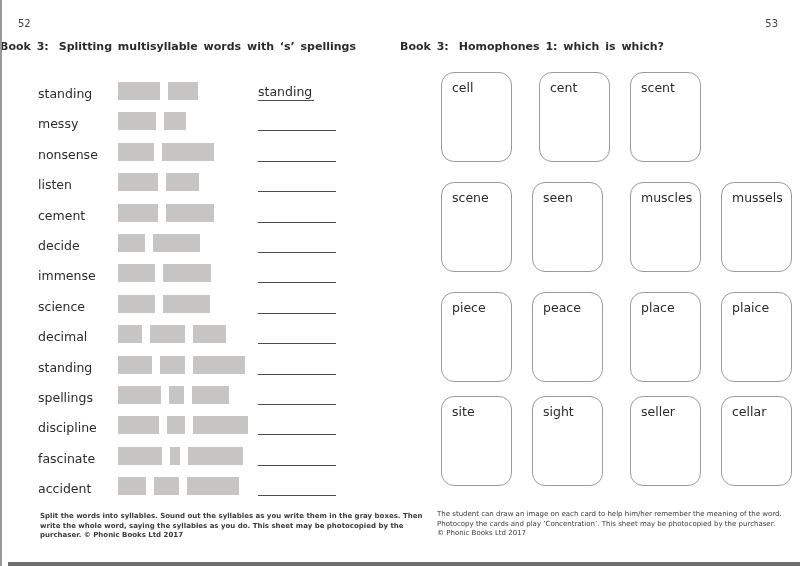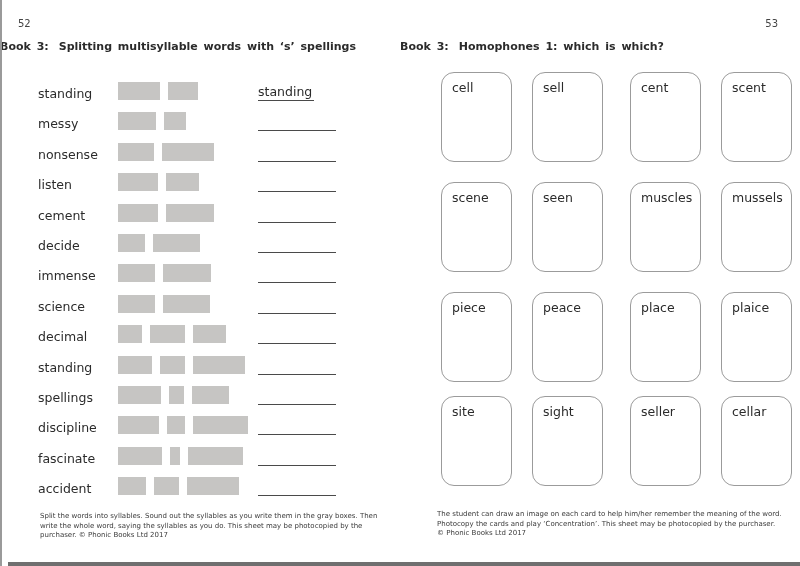--- a/index.html
+++ b/index.html
@@ -46,21 +46,21 @@
   .card-pair{display:flex;gap:20px;}
   .card{
     width:71px;height:90px;box-sizing:border-box;
     border:1.5px solid var(--card-border,#9b9b9b);
     border-radius:13px;background:#fff;
   }
   .card-word{display:block;padding:7px 0 0 10px;font-size:12.5px;}
 
   
   .footer{position:absolute;font-size:7px;line-height:9.6px;color:#3a3a3a;white-space:nowrap;}
-  .footer-left{left:40px;top:512px;}
+  .footer-left{left:40px;top:512px;font-weight:bold;}
   .footer-right{left:37px;top:510px;}
 </style>
 </head>
 <body>
 
 <div class="spread" style="--text: #2b2b2b; --box: #c6c5c3; --card-border: #9b9b9b; --line: #4a4a4a; --page-bg: #ffffff; --edge: #9a9a9a;">
 
   <div class="page page-left">
     <div class="page-num page-num-left">52</div>
     <div class="page-title"><span>Book 3:</span><span class="title-gap"></span><span>Splitting multisyllable words with ‘s’ spellings</span></div>
@@ -193,23 +193,20 @@
 
   <div class="page page-right">
     <div class="page-num page-num-right">53</div>
     <div class="page-title"><span>Book 3:</span><span class="title-gap"></span><span>Homophones 1: which is which?</span></div>
     <div class="cards-grid" id="cards-grid">
         <div class="card-row">
           <div class="card-pair">
             <div class="card">
               <div class="card-word">cell</div>
             </div>
-            <div class="card">
-              <div class="card-word">sell</div>
-            </div>
           </div>
           <div class="card-pair">
             <div class="card">
               <div class="card-word">cent</div>
             </div>
             <div class="card">
               <div class="card-word">scent</div>
             </div>
           </div>
         </div>

